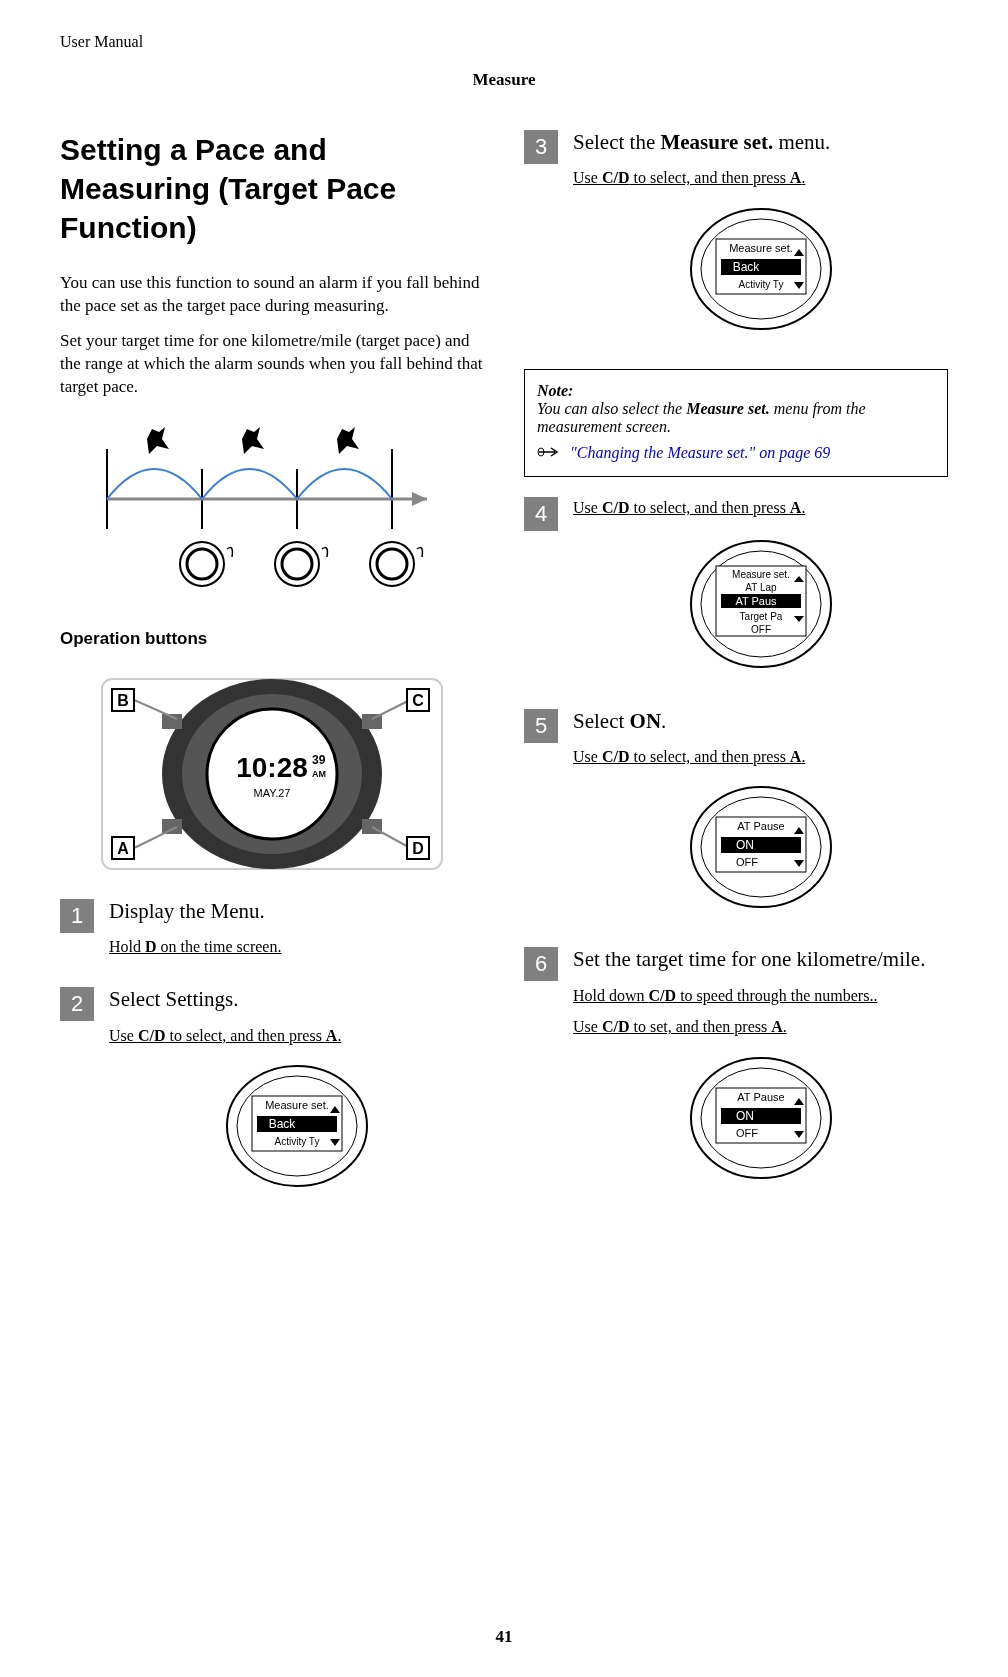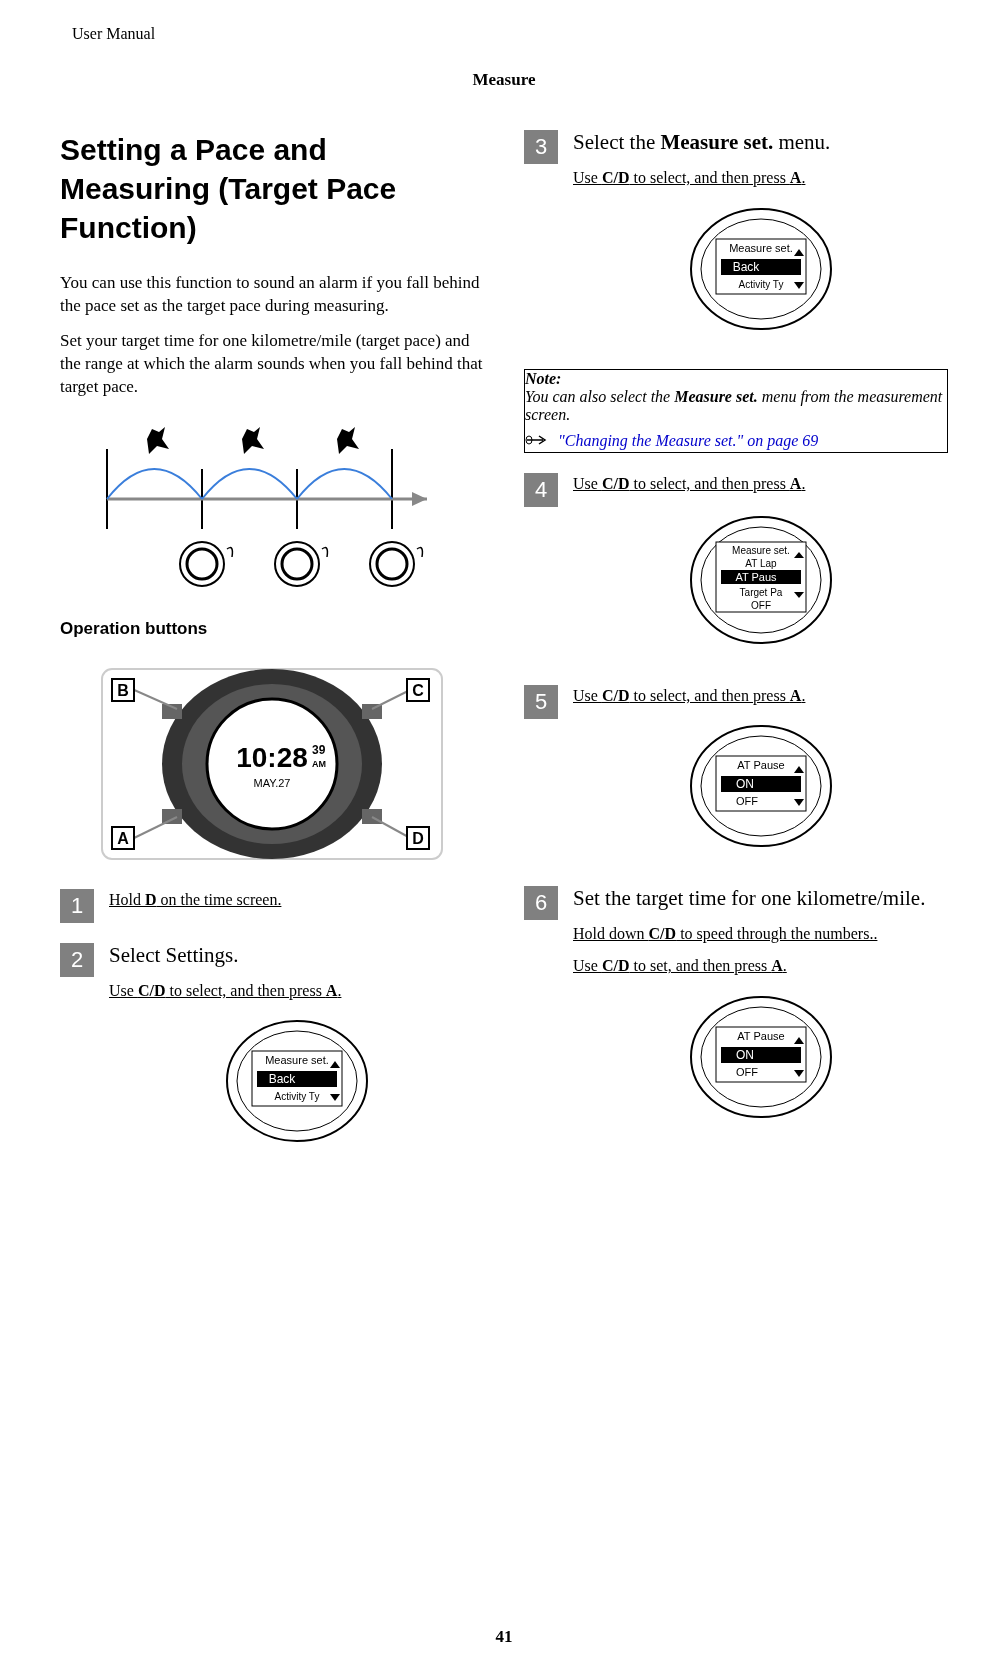--- a/index.html
+++ b/index.html
@@ -11,23 +11,22 @@
       font-family: Georgia, 'Times New Roman', serif;
       width: 1008px;
       height: 1677px;
       background: white;
       padding: 30px 60px;
       position: relative;
     }
     .header-label {
       font-size: 16px;
       position: absolute;
-      top: 25px;
+      top: 33px;
       left: 60px;
-      margin-left: 12px;
     }
     .header-center {
       text-align: center;
       font-weight: bold;
       font-size: 17px;
       margin-top: 40px;
       margin-bottom: 40px;
     }
     .columns {
       display: flex;
@@ -45,21 +44,21 @@
     }
     .body-text {
       font-size: 17px;
       line-height: 1.35;
       margin-bottom: 12px;
     }
     .sub-heading {
       font-family: Arial, Helvetica, sans-serif;
       font-weight: bold;
       font-size: 17px;
-      margin-top: 20px;
+      margin-top: 30px;
       margin-bottom: 10px;
     }
     .illustration {
       margin: 20px auto;
       display: block;
     }
     .step {
       display: flex;
       align-items: flex-start;
       gap: 15px;
@@ -89,20 +88,21 @@
       font-size: 16px;
       margin-bottom: 10px;
       line-height: 1.35;
       text-decoration: underline;
     }
     .bold {
       font-weight: bold;
     }
     .note-box {
       border: 1px solid black;
+      padding: 12px;
       margin: 20px 0;
     }
     .note-title {
       font-weight: bold;
       font-style: italic;
       font-size: 16px;
     }
     .note-body {
       font-style: italic;
       font-size: 16px;
@@ -212,20 +212,21 @@
       <text x="336" y="37" text-anchor="middle" font-size="16" font-weight="bold" font-family="Arial">C</text>
       <rect x="30" y="168" width="22" height="22" fill="white" stroke="black" stroke-width="2"></rect>
       <text x="41" y="185" text-anchor="middle" font-size="16" font-weight="bold" font-family="Arial">A</text>
       <rect x="325" y="168" width="22" height="22" fill="white" stroke="black" stroke-width="2"></rect>
       <text x="336" y="185" text-anchor="middle" font-size="16" font-weight="bold" font-family="Arial">D</text>
     </svg>
 
     <div class="step">
       <div class="step-number">1</div>
       <div class="step-content">
+        <div class="step-title">Display the Menu.</div>
         <div class="step-body">
           <span>Hold </span><span class="bold">D</span><span> on the time screen.</span>
         </div>
       </div>
     </div>
 
     <div class="step">
       <div class="step-number">2</div>
       <div class="step-content">
         <div class="step-title">Select Settings.</div>
@@ -305,20 +306,23 @@
           <text x="75" y="99" text-anchor="middle" font-size="10" font-family="Arial">OFF</text>
           <polygon points="108,48 113,42 118,48" fill="black"></polygon>
           <polygon points="108,82 113,88 118,82" fill="black"></polygon>
         </svg>
       </div>
     </div>
 
     <div class="step">
       <div class="step-number">5</div>
       <div class="step-content">
+        <div class="step-title">
+          <span>Select </span><span class="bold">ON</span><span>.</span>
+        </div>
         <div class="step-body">
           <span>Use </span><span class="bold">C/D</span><span> to select, and then press </span><span class="bold">A</span><span>.</span>
         </div>
         <svg class="watch-screen" width="150" height="130" viewBox="0 0 150 130">
           <ellipse cx="75" cy="65" rx="70" ry="60" fill="white" stroke="black" stroke-width="2"></ellipse>
           <ellipse cx="75" cy="65" rx="60" ry="50" fill="white" stroke="black" stroke-width="1"></ellipse>
           <rect x="30" y="35" width="90" height="55" fill="white" stroke="black" stroke-width="1"></rect>
           <text x="75" y="48" text-anchor="middle" font-size="11" font-family="Arial">AT Pause</text>
           <rect x="35" y="55" width="80" height="16" fill="black"></rect>
           <text x="50" y="67" font-size="12" font-family="Arial" fill="white">ON</text>

